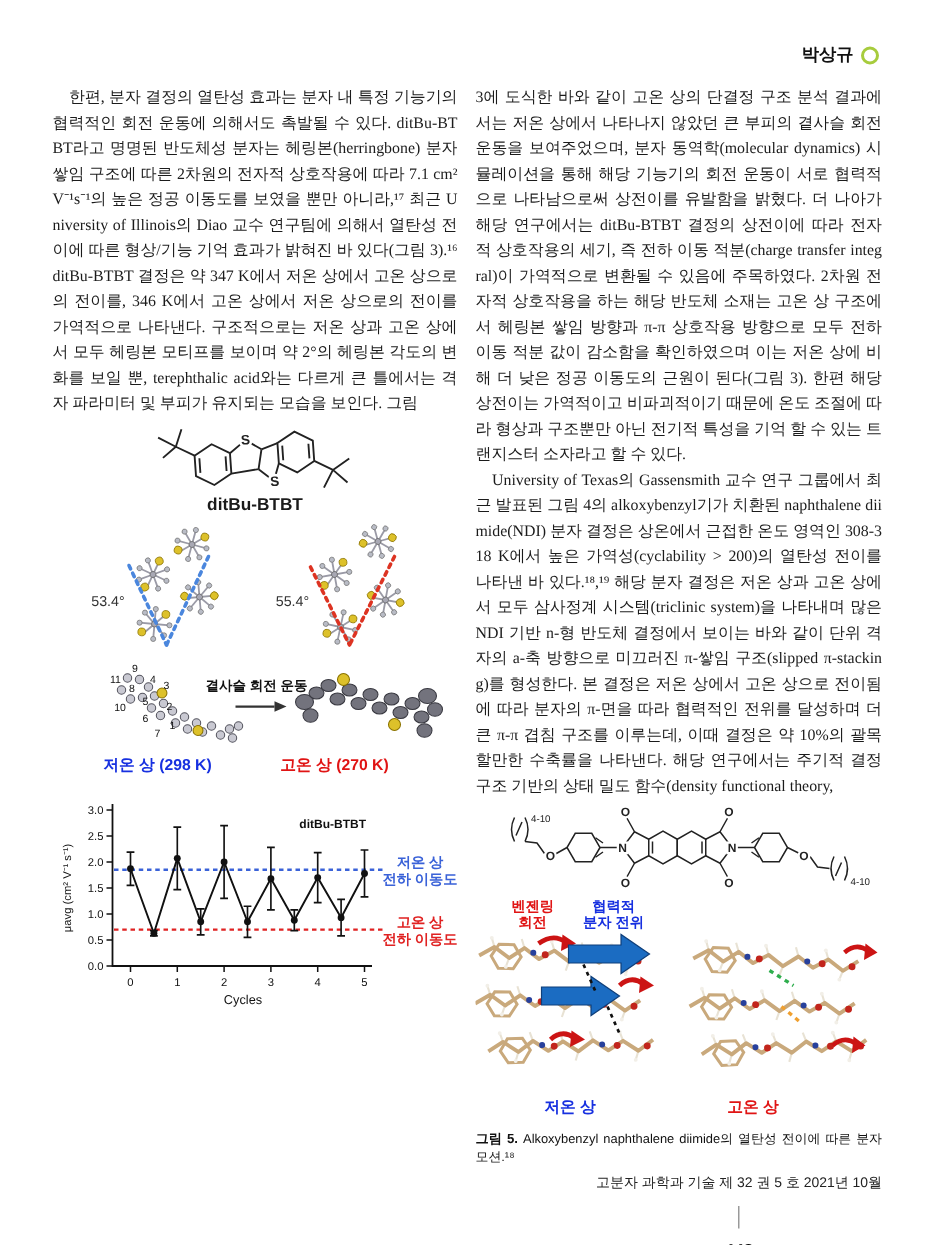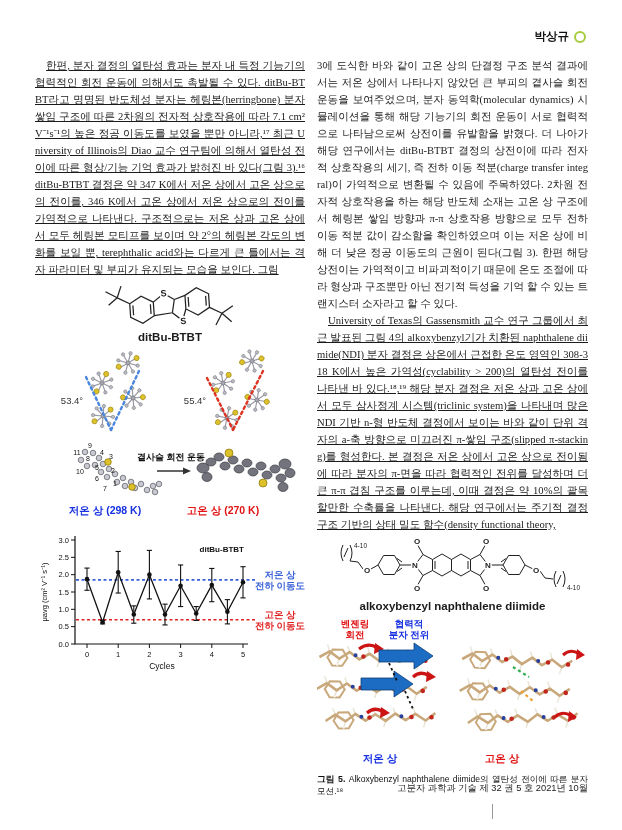--- a/index.html
+++ b/index.html
@@ -6,21 +6,21 @@
   .page{position:relative;width:622px;height:830px;background:#ffffff;margin:0 auto;
         font-family:"Liberation Serif",serif;color:#1b1b1b;overflow:hidden;}
   
   .header{position:absolute;top:29px;right:36px;display:flex;align-items:center;gap:5px;
           font-family:"Liberation Sans",sans-serif;font-weight:bold;font-size:11.5px;color:#111;}
   .ring{width:8px;height:8px;border:2.5px solid #a7cc3d;border-radius:50%;}
   
   .col{position:absolute;top:57px;width:270px;font-size:10.6px;line-height:17px;text-align:justify;
        word-break:break-all;}
   .col p{margin:0;}
-  .col p.indent{text-indent:11px;text-decoration:underline;}
+  .col p.indent{text-indent:11px;}
   .left-col{left:35px;}
   .right-col{left:317px;width:271px;}
   
   .fig-label{font-family:"Liberation Sans",sans-serif;font-weight:bold;font-size:11.5px;
              text-align:center;margin:1px 0 2px 0;}
   .phase-row{position:relative;height:15px;font-family:"Liberation Sans",sans-serif;
              font-weight:bold;font-size:10.5px;}
   .phase-row span{position:absolute;width:110px;text-align:center;}
   .blue{color:#1730e0;}
   .red{color:#e01414;}
@@ -304,21 +304,20 @@
         <text x="100" y="11" text-anchor="middle">O</text>
         <text x="100" y="58" text-anchor="middle">O</text>
         <text x="169" y="11" text-anchor="middle">O</text>
         <text x="169" y="58" text-anchor="middle">O</text>
         <text x="50" y="40" text-anchor="middle">O</text>
         <text x="219" y="40" text-anchor="middle">O</text>
       </g>
       <text x="37" y="15" font-size="6.5" fill="#222">4-10</text>
       <text x="250" y="57" font-size="6.5" fill="#222">4-10</text>
     </svg>
-    <div class="fig-label">alkoxybenzyl naphthalene diimide</div>
 
     <svg width="271" height="133" viewBox="0 0 271 133">
       <defs>
         <g id="stickrow">
           <g stroke="#e8e2d4" stroke-width="1.4">
             <line x1="10" y1="10" x2="8" y2="4"></line>
               <line x1="30" y1="10" x2="28" y2="4"></line>
             <line x1="50" y1="11" x2="48" y2="5"></line>
               <line x1="70" y1="11" x2="68" y2="5"></line>
             <line x1="90" y1="12" x2="88" y2="6"></line>

